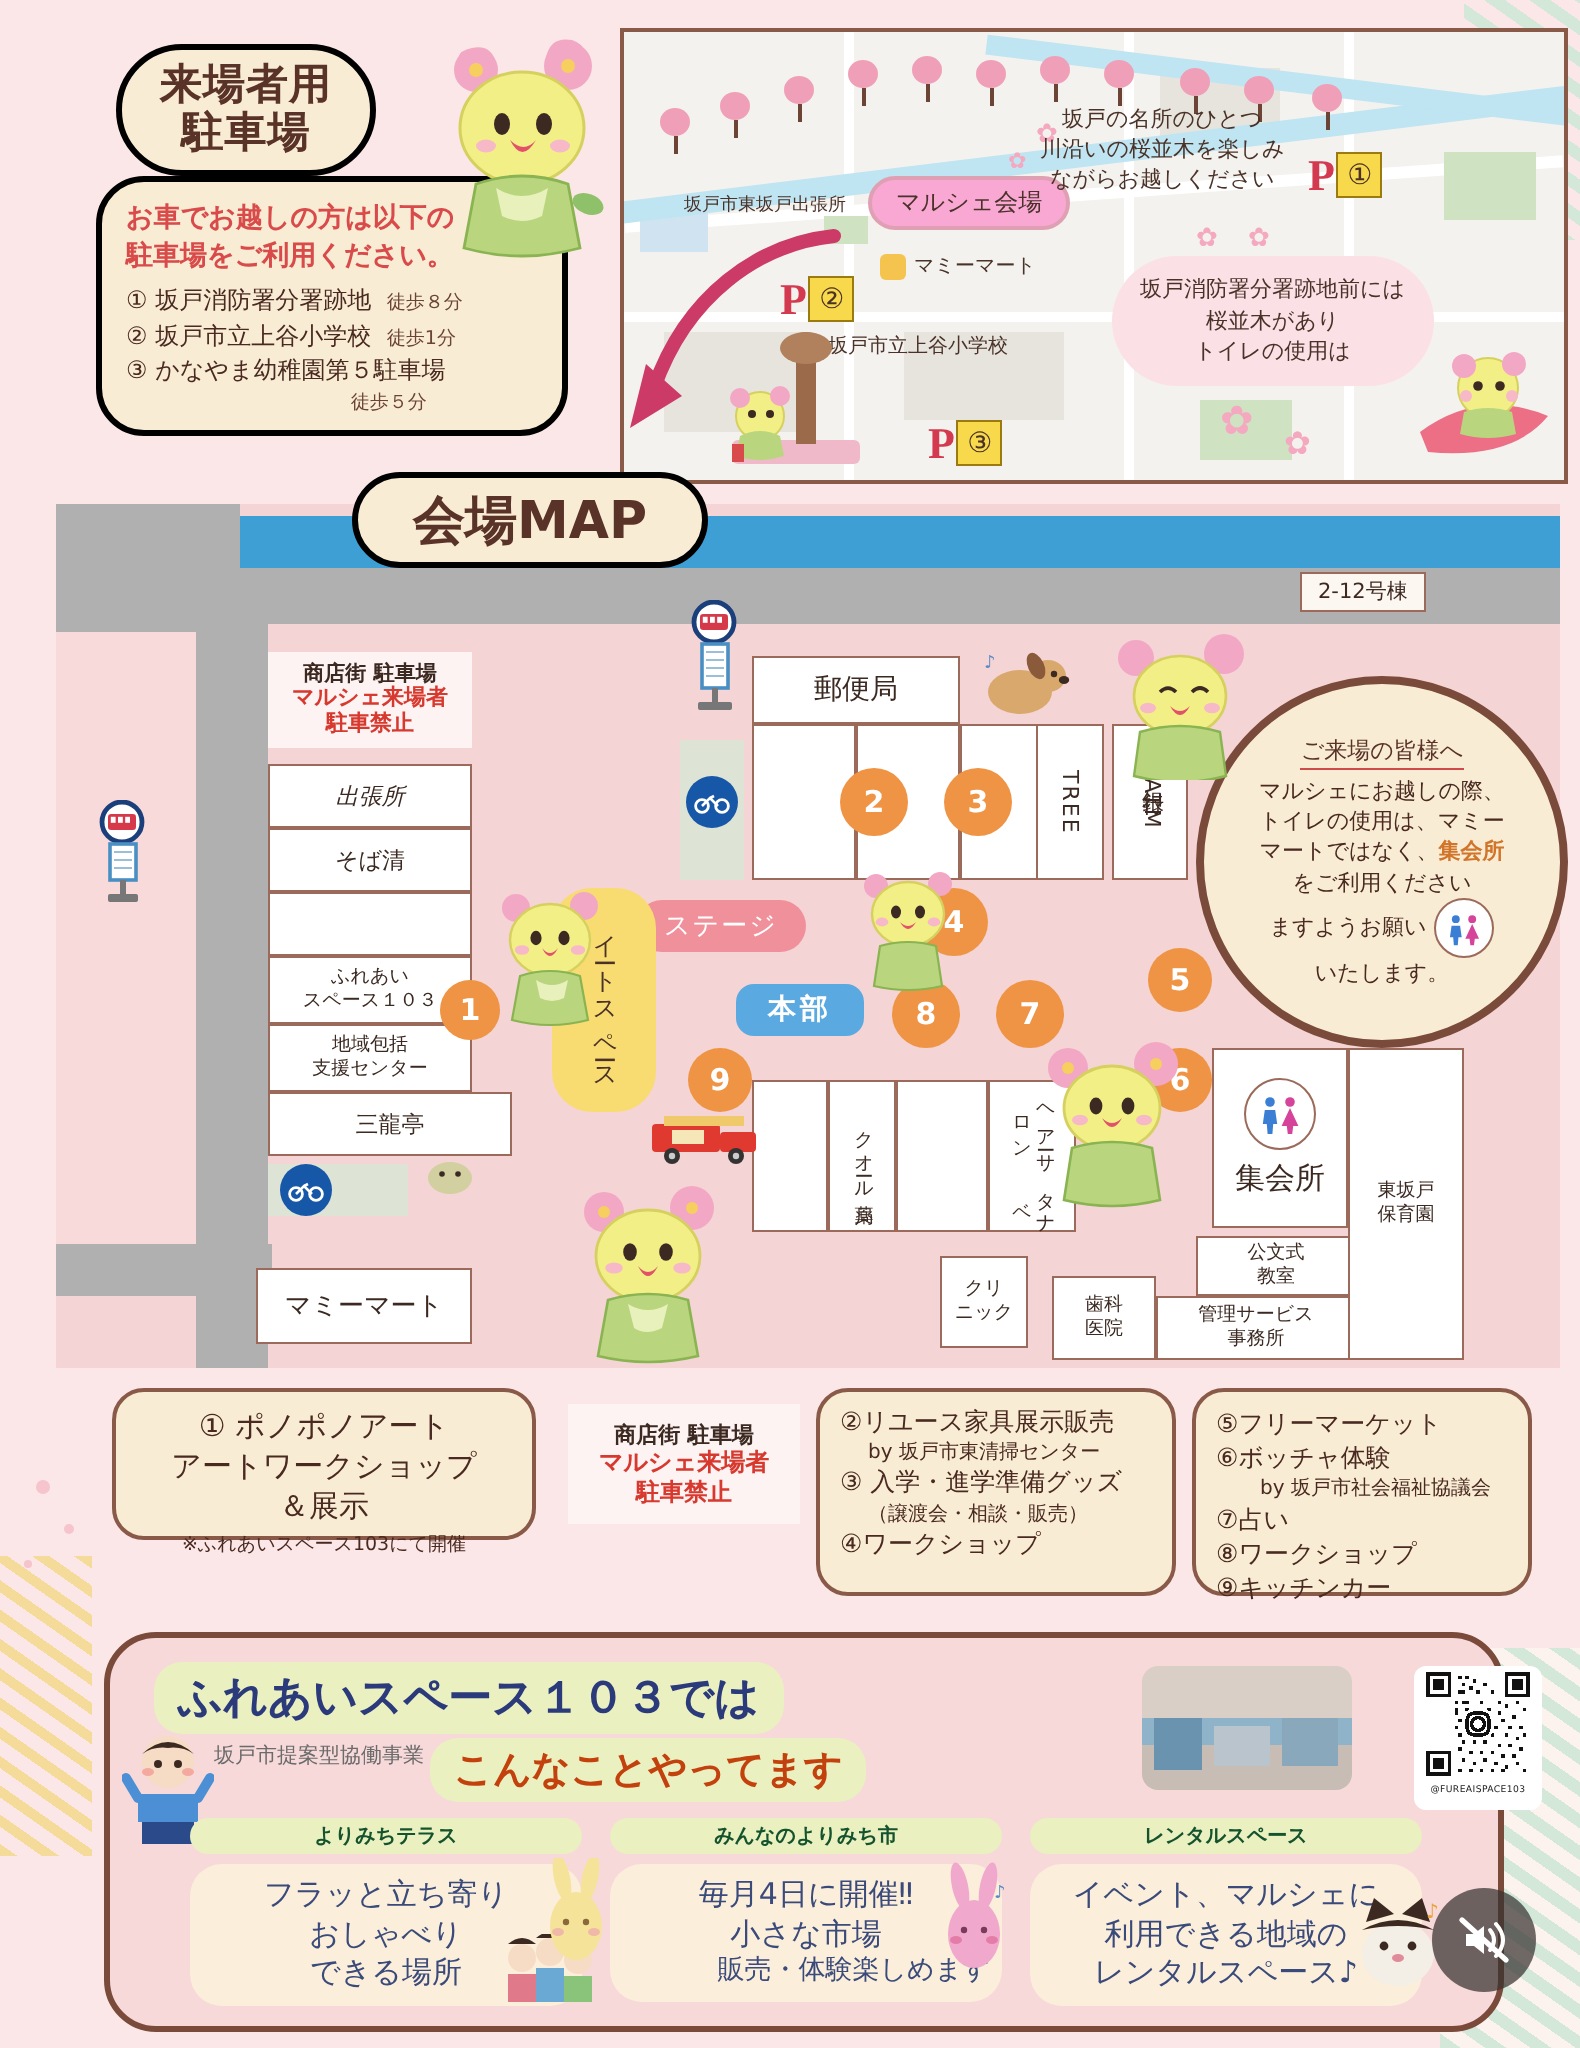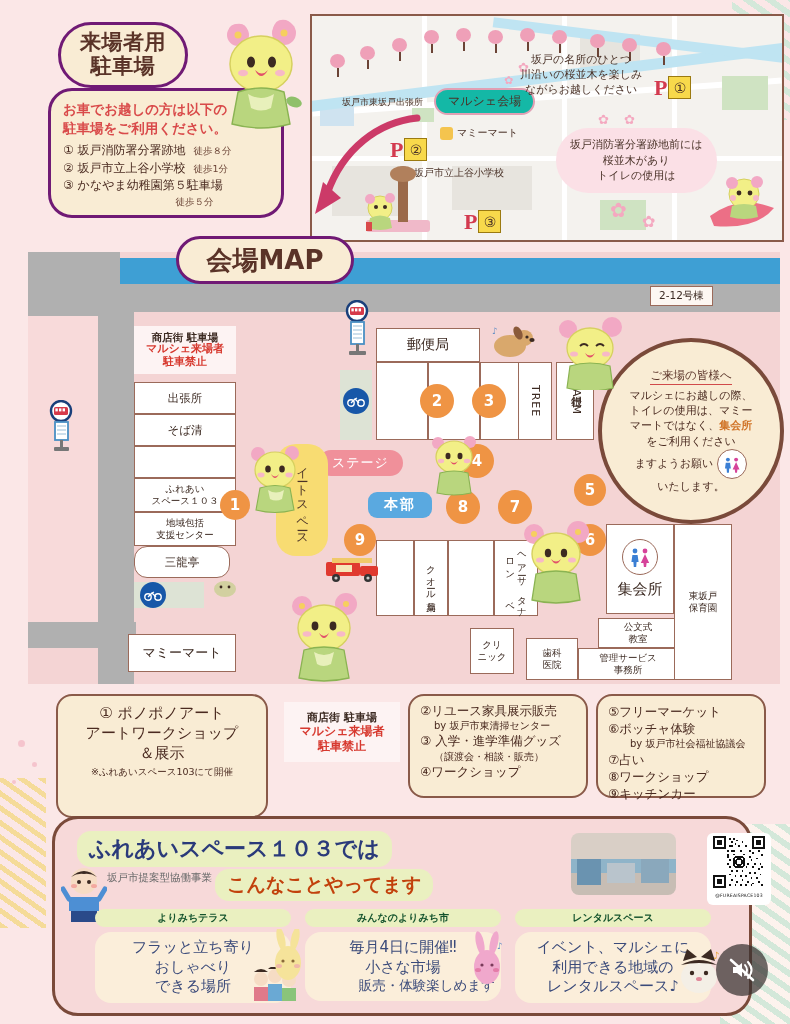--- a/index.html
+++ b/index.html
@@ -15,21 +15,21 @@
   .stripe-tr{position:absolute;top:0;right:0;width:58px;height:120px;
      background:repeating-linear-gradient(35deg,#cfe8d8 0 6px,#fbe7e7 6px 13px);opacity:.9;}
   .stripe-bl{position:absolute;left:0;bottom:96px;width:46px;height:150px;
      background:repeating-linear-gradient(35deg,#f4d98b 0 5px,#fbe7e7 5px 12px);opacity:.85;}
   .stripe-br{position:absolute;right:0;bottom:0;width:70px;height:200px;
      background:repeating-linear-gradient(35deg,#cfe8d8 0 6px,#fdf4ee 6px 13px);opacity:.9;}
   .confetti{position:absolute;width:7px;height:7px;border-radius:50%;background:#f3b8c4;opacity:.75;}
 
   
   .bubble{
-    background:#f9ecd4;border:3px solid #701a75;border-radius:36px;
+    background:#f9ecd4;border:3px solid #000000;border-radius:36px;
     box-sizing:border-box;display:flex;align-items:center;justify-content:center;
     text-align:center;color:#5a3328;
   }
 
   
   #parking-title{position:absolute;left:58px;top:22px;width:130px;height:66px;
      font-size:21px;font-weight:bold;line-height:1.12;letter-spacing:.5px;padding:4px;}
   #parking-body{position:absolute;left:48px;top:88px;width:236px;height:130px;
      border-radius:24px;align-items:flex-start;justify-content:flex-start;
      padding:9px 10px 8px 12px;flex-direction:column;text-align:left;}
@@ -53,21 +53,21 @@
   .tree{position:absolute;width:15px;height:22px;}
   .tree .crown{width:15px;height:14px;border-radius:50%;background:#efa0b8;}
   .tree .trunk{width:2px;height:9px;background:#6b4436;margin:0 auto;}
   .sakura{position:absolute;color:#f4a9c0;}
   .sm-label{position:absolute;font-size:9px;color:#4a3228;white-space:nowrap;}
   .pmark{position:absolute;display:flex;align-items:center;gap:1px;}
   .pmark .p{font-size:22px;font-weight:bold;color:#d33a4f;font-family:"Liberation Serif",serif;line-height:1;}
   .pmark .num{width:21px;height:21px;background:#f8d94b;border:1px solid #9b7a10;
      display:flex;align-items:center;justify-content:center;font-size:14px;color:#4a3228;}
   .sm-callout{position:absolute;font-size:11px;color:#4a3228;line-height:1.38;text-align:center;white-space:nowrap;}
-  .sm-venue-pill{position:absolute;background:#14b8a6;border:2px solid #e0a0b4;border-radius:16px;
+  .sm-venue-pill{position:absolute;background:#f9a8d4;border:2px solid #e0a0b4;border-radius:16px;
      padding:3px 12px;font-size:12px;color:#4a3228;white-space:nowrap;}
   .sm-bubble{position:absolute;background:#fbe0e6;border-radius:40px;padding:9px 14px;
      font-size:11px;color:#4a3228;line-height:1.42;text-align:center;white-space:nowrap;}
   .sm-arrow{position:absolute;left:-3px;top:92px;width:120px;height:110px;}
   .sm-mamy{position:absolute;display:flex;align-items:center;gap:4px;font-size:10px;color:#4a3228;}
   .sm-mamy .dot{width:13px;height:13px;border-radius:3px;background:#f4c44e;}
   .sm-school{position:absolute;display:flex;align-items:center;gap:4px;font-size:10px;color:#4a3228;}
   .sm-school .dot{width:14px;height:14px;border-radius:50%;background:#8d8d8d;color:#fff;
      font-size:9px;display:flex;align-items:center;justify-content:center;}
 
@@ -112,21 +112,21 @@
   .wc-badge{width:34px;height:34px;border-radius:50%;background:#fff;border:1.5px solid #9b6a5a;
      display:flex;align-items:center;justify-content:center;gap:1px;}
 
   
   .mascot{position:absolute;}
 
   
   #legend{position:absolute;left:28px;top:694px;width:738px;height:110px;}
   .legend-card{position:absolute;background:#f9ecd4;border:2px solid #8a5a49;border-radius:16px;
      box-sizing:border-box;padding:7px 10px;color:#4a2a20;}
-  #legend-1{left:28px;top:0;width:212px;height:124px;text-align:center;}
+  #legend-1{left:28px;top:0;width:212px;height:76px;text-align:center;}
   #legend-1 .l1{font-size:15px;line-height:1.34;}
   #legend-1 .note{font-size:9.5px;margin-top:3px;}
   #legend-noparking{position:absolute;left:256px;top:8px;width:116px;height:60px;background:#fdf3f3;
      display:flex;flex-direction:column;align-items:center;justify-content:center;line-height:1.2;}
   #legend-noparking .l1{font-size:11px;color:#3c2a22;font-weight:bold;}
   #legend-noparking .l2{font-size:12px;color:#d7392f;font-weight:bold;}
   #legend-2{left:380px;top:0;width:180px;height:104px;}
   #legend-2 .it{font-size:12.5px;line-height:1.3;}
   #legend-2 .sub{font-size:10px;padding-left:14px;}
   #legend-3{left:568px;top:0;width:170px;height:104px;}
@@ -376,32 +376,32 @@
     <div class="vm-pinkarea" style="left:0;top:64px;width:70px;height:306px;background:#f8dada;"></div>
 
     <div class="vm-bldlabel" style="left:622px;top:34px;">2-12号棟</div>
 
     <div class="vm-noparking" style="left:106px;top:74px;width:102px;height:48px;">
       <div class="l1">商店街 駐車場</div>
       <div class="l2">マルシェ来場者</div>
       <div class="l2">駐車禁止</div>
     </div>
 
-    <div class="vm-box" style="left:106px;top:130px;width:102px;height:32px;">出張所</div>
+    <div class="vm-box" style="left:106px;top:130px;width:102px;height:32px;font-style:italic;">出張所</div>
     <div class="vm-box" style="left:106px;top:162px;width:102px;height:32px;">そば清</div>
     <div class="vm-box" style="left:106px;top:194px;width:102px;height:32px;"></div>
     <div class="vm-box small" style="left:106px;top:226px;width:102px;height:34px;flex-direction:column;">
       <span>ふれあい</span>
       <span>スペース１０３</span>
     </div>
     <div class="vm-box small" style="left:106px;top:260px;width:102px;height:34px;flex-direction:column;">
       <span>地域包括</span>
       <span>支援センター</span>
     </div>
-    <div class="vm-box" style="left:106px;top:294px;width:96px;height:32px;border-radius:13px;">三龍亭</div>
+    <div class="vm-box" style="left:106px;top:294px;width:122px;height:32px;">三龍亭</div>
 
     <div class="vm-strip" style="left:106px;top:330px;width:70px;height:26px;"></div>
     <div class="bike" style="left:112px;top:330px;">
       <svg width="18" height="12" viewBox="0 0 18 12">
           <circle cx="4" cy="8" r="3.2" fill="none" stroke="#fff" stroke-width="1.4"></circle>
           <circle cx="14" cy="8" r="3.2" fill="none" stroke="#fff" stroke-width="1.4"></circle>
           <path d="M4 8 L8 4 L12 8 M8 4 L10 3" stroke="#fff" stroke-width="1.3" fill="none"></path>
         </svg>
     </div>
 

